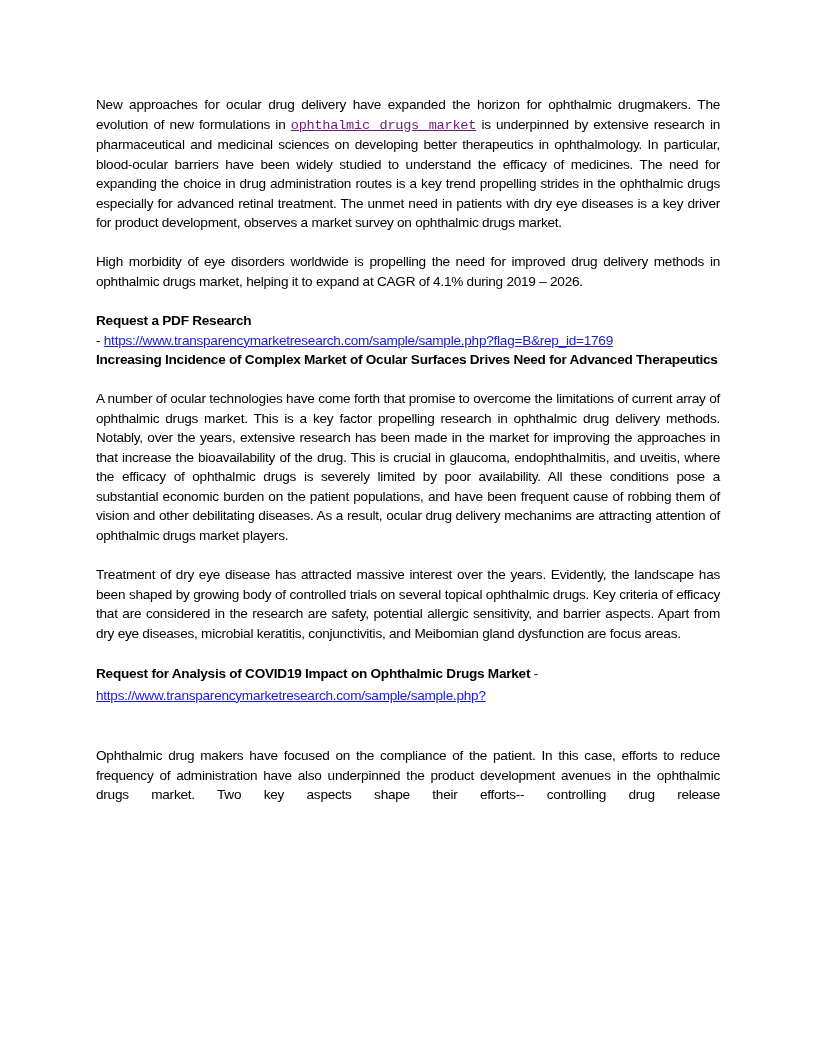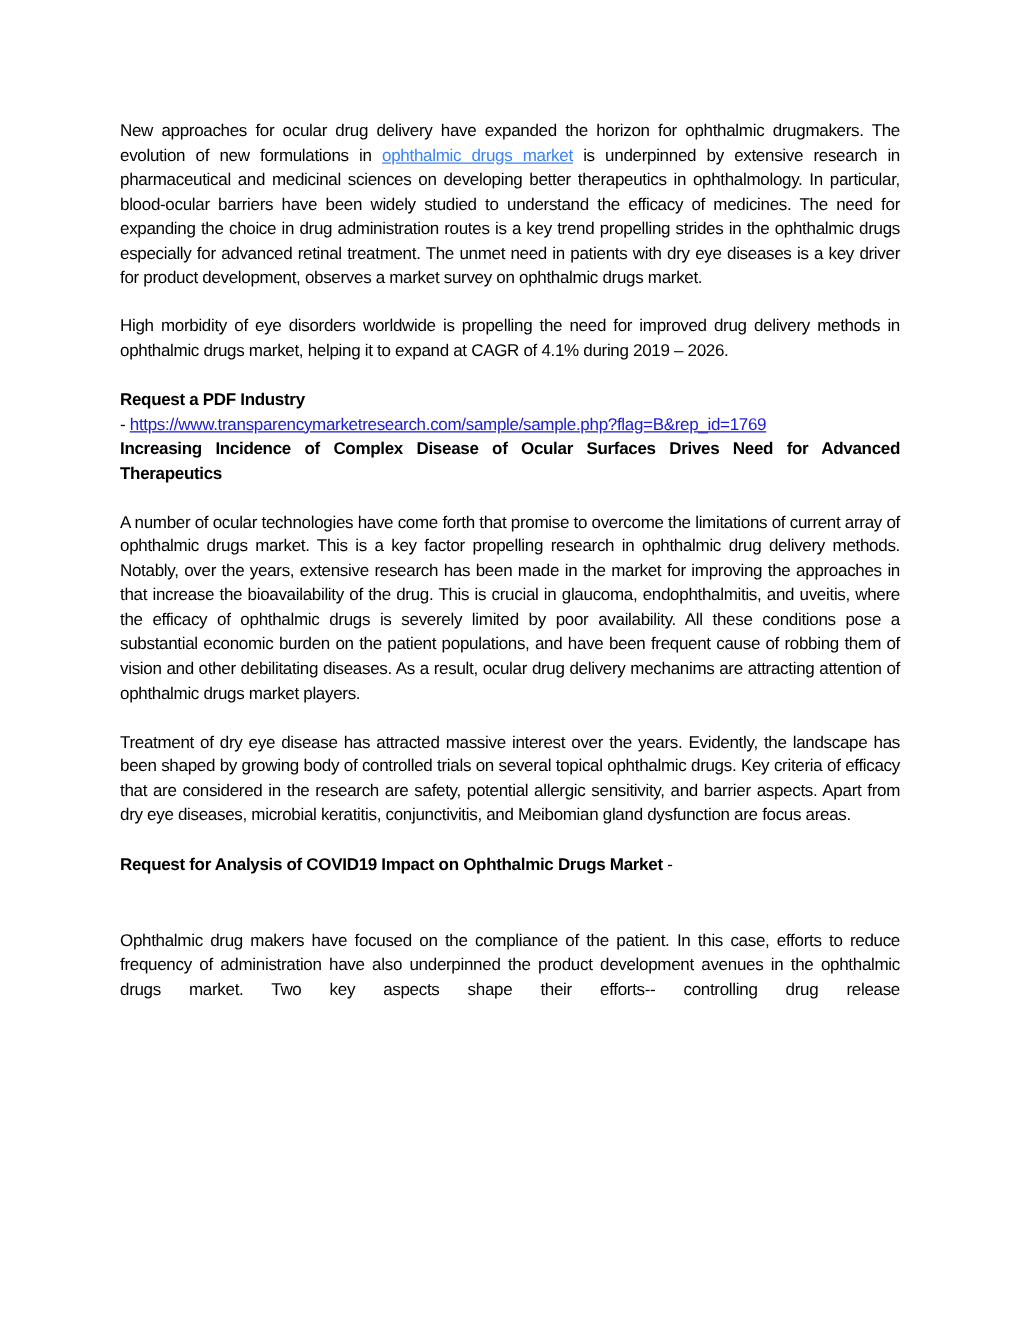--- a/index.html
+++ b/index.html
@@ -24,59 +24,61 @@
     line-height: 19.55px;
     letter-spacing: -0.25px;
   }
   p {
     margin: 0;
     text-align: justify;
   }
   .gap { height: 19.55px; }
   .bold { font-weight: bold; }
   a.primary-link {
-    color: #3b82f6;
+    color: #701a75;
     text-decoration: underline;
+    font-family: Liberation Mono, monospace;
   }
   a.url-link {
     color: #1a1ad6;
   }
   .covid-block { line-height: 22px; }
   .left { text-align: left; }
 </style>
 </head>
 <body>
 
 <div class="page">
 
   <p><span>New approaches for ocular drug delivery have expanded the horizon for ophthalmic drugmakers. The evolution of new formulations in </span><a class="primary-link" href="#">ophthalmic drugs market</a><span> is underpinned by extensive research in pharmaceutical and medicinal sciences on developing better therapeutics in ophthalmology. In particular, blood-ocular barriers have been widely studied to understand the efficacy of medicines. The need for expanding the choice in drug administration routes is a key trend propelling strides in the ophthalmic drugs especially for advanced retinal treatment. The unmet need in patients with dry eye diseases is a key driver for product development, observes a market survey on ophthalmic drugs market.</span></p>
 
   <div class="gap"></div>
 
   <p>High morbidity of eye disorders worldwide is propelling the need for improved drug delivery methods in ophthalmic drugs market, helping it to expand at CAGR of 4.1% during 2019 – 2026.</p>
 
   <div class="gap"></div>
 
-  <p class="bold left">Request a PDF Industry</p>
+  <p class="bold left">Request a PDF Research</p>
   <p class="left"><span>- </span><a class="url-link" href="#">https://www.transparencymarketresearch.com/sample/sample.php?flag=B&amp;rep_id=1769</a></p>
 
-  <p class="bold">Increasing Incidence of Complex Disease of Ocular Surfaces Drives Need for Advanced Therapeutics</p>
+  <p class="bold">Increasing Incidence of Complex Market of Ocular Surfaces Drives Need for Advanced Therapeutics</p>
 
   <div class="gap"></div>
 
   <p>A number of ocular technologies have come forth that promise to overcome the limitations of current array of ophthalmic drugs market. This is a key factor propelling research in ophthalmic drug delivery methods. Notably, over the years, extensive research has been made in the market for improving the approaches in that increase the bioavailability of the drug. This is crucial in glaucoma, endophthalmitis, and uveitis, where the efficacy of ophthalmic drugs is severely limited by poor availability. All these conditions pose a substantial economic burden on the patient populations, and have been frequent cause of robbing them of vision and other debilitating diseases.  As a result, ocular drug delivery mechanims are attracting attention of ophthalmic drugs market players.</p>
 
   <div class="gap"></div>
 
   <p>Treatment of dry eye disease has attracted massive interest over the years. Evidently, the landscape has been shaped by growing body of controlled trials on several topical ophthalmic drugs. Key criteria of efficacy that are considered in the research are safety, potential allergic sensitivity, and barrier aspects. Apart from dry eye diseases, microbial keratitis, conjunctivitis, and Meibomian gland dysfunction are focus areas.</p>
 
   <div class="gap"></div>
 
   <div class="covid-block">
     <p class="left"><span class="bold">Request for Analysis of COVID19 Impact on Ophthalmic Drugs Market</span><span> -</span></p>
+    <p class="left"><a class="url-link" href="#">https://www.transparencymarketresearch.com/sample/sample.php?</a></p>
   </div>
 
   <div class="gap"></div>
 
 
   <div class="gap"></div>
 
   <p style="text-align-last: justify;">Ophthalmic drug makers have focused on the compliance of the patient. In this case, efforts to reduce frequency of administration have also underpinned the product development avenues in the ophthalmic drugs market. Two key aspects shape their efforts-- controlling drug release</p>
 
 </div>

